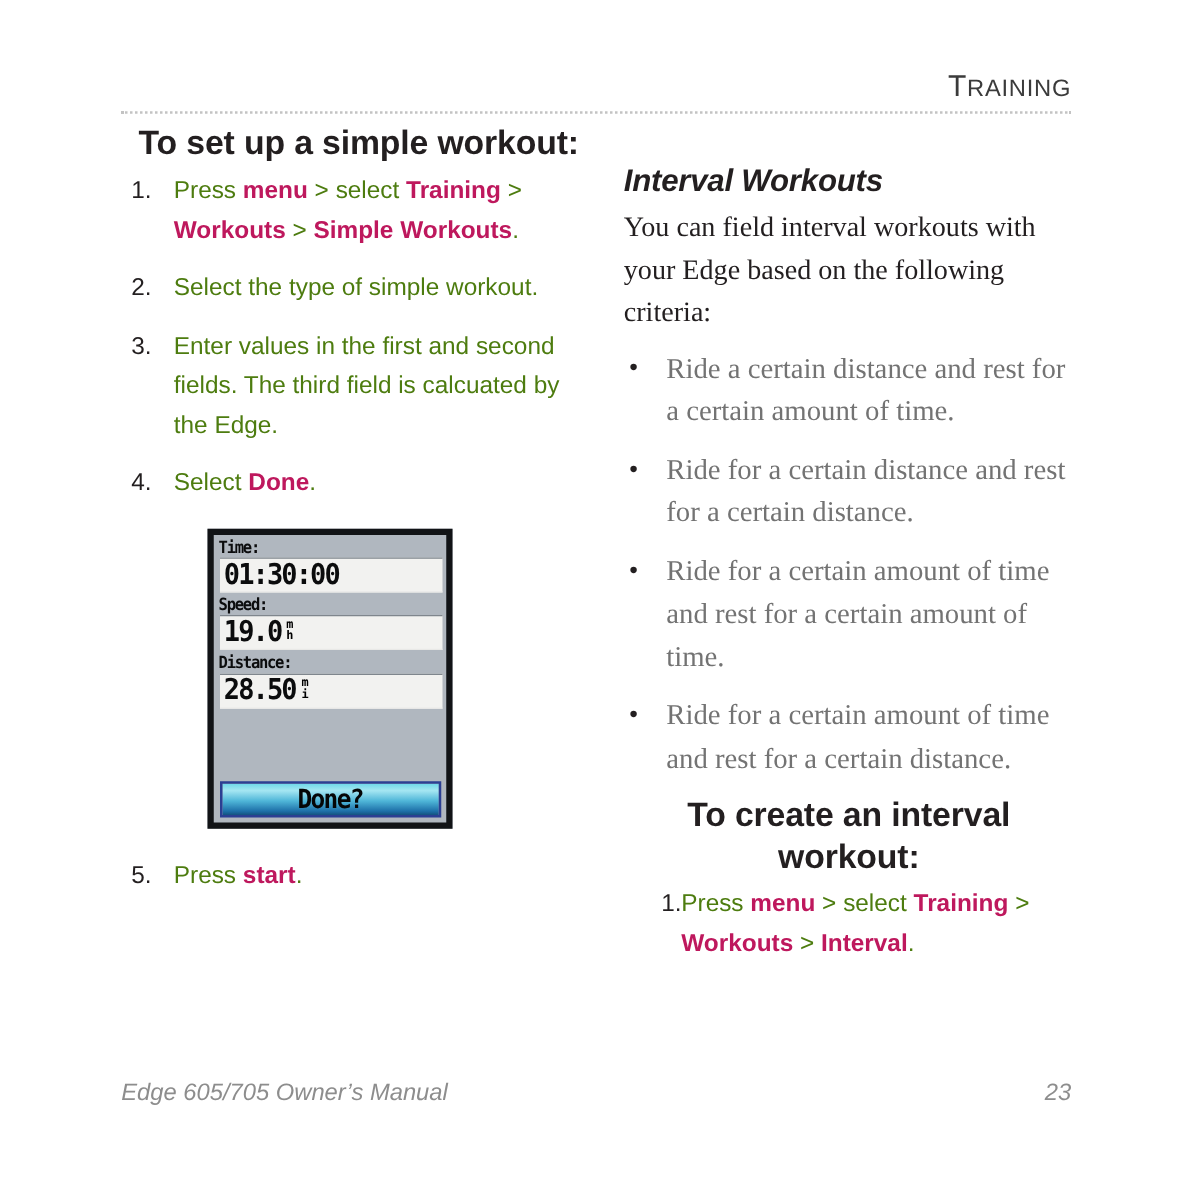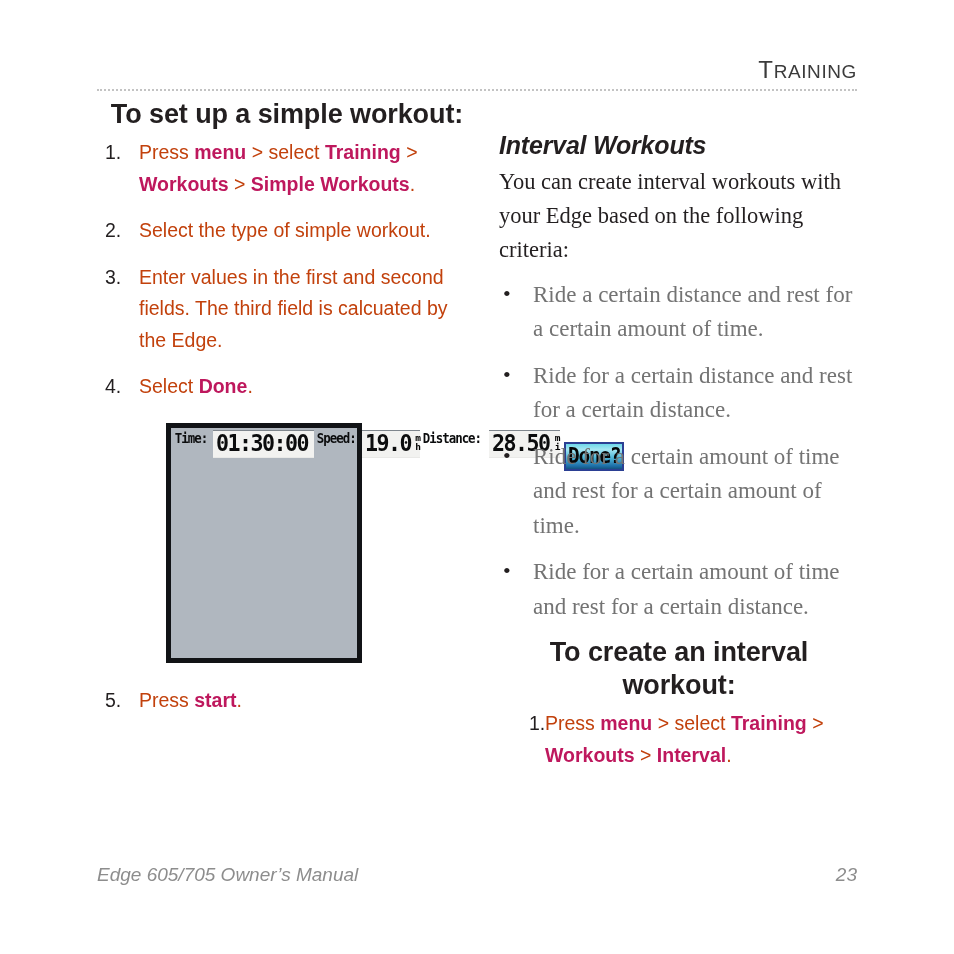--- a/index.html
+++ b/index.html
@@ -95,21 +95,21 @@
     width:26px;
     text-align:left;
     font-family:"Liberation Sans", sans-serif;
     font-size:19.5px;
     color:#231f20;
   }
   ol.steps.indent-more > li{padding-left:46px;}
   ol.steps.indent-more > li::before{left:30px;}
 
   b.ui{ color:#be185d; font-weight:bold; }
-  .plain{color:#c2410c;font-weight:normal;}
+  .plain{color:#4d7c0f;font-weight:normal;}
 
   
   p.body{
     margin:0 0 10px 0;
     font-family:"Liberation Serif", serif;
     font-size:22.5px;
     line-height:1.52;
     color:#231f20;
   }
   ul.bullets{
@@ -147,21 +147,21 @@
     border:5px solid #111316;
     background:#b0b7bf;
     padding:2px 2px 2px 2px;
     display:flex;
     flex-direction:column;
     position:relative;
   }
   .dev-inner{
     flex:1;
     display:flex;
-    flex-direction:row;
+    flex-direction:column;
     background:#b0b7bf;
   }
   .dev-label{
     font-family:"Liberation Sans Mono", monospace;
     font-weight:bold;
     font-size:13.5px;
     line-height:1.05;
     color:#0b0c0d;
     letter-spacing:-1.1px;
     padding:1px 0 1px 2px;
@@ -304,21 +304,21 @@
     <ol class="steps" start="5" style="counter-reset:step 4;margin-top:22px;">
       <li><span><span class="plain">Press </span><b class="ui">start</b><span class="plain">.</span></span></li>
     </ol>
 
   </div>
 
   <div class="col col-right">
 
     <h2 class="sec-head-italic">Interval Workouts</h2>
 
-    <p class="body">You can create interval workouts with your Edge based on the following criteria:</p>
+    <p class="body">You can field interval workouts with your Edge based on the following criteria:</p>
 
     <ul class="bullets">
       <li>Ride a certain distance and rest for a certain amount of time.</li>
       <li>Ride for a certain distance and rest for a certain distance.</li>
       <li>Ride for a certain amount of time and rest for a certain amount of time.</li>
       <li>Ride for a certain amount of time and rest for a certain distance.</li>
     </ul>
 
     <h2 class="sec-head gap-top">To create an interval workout:</h2>
 

